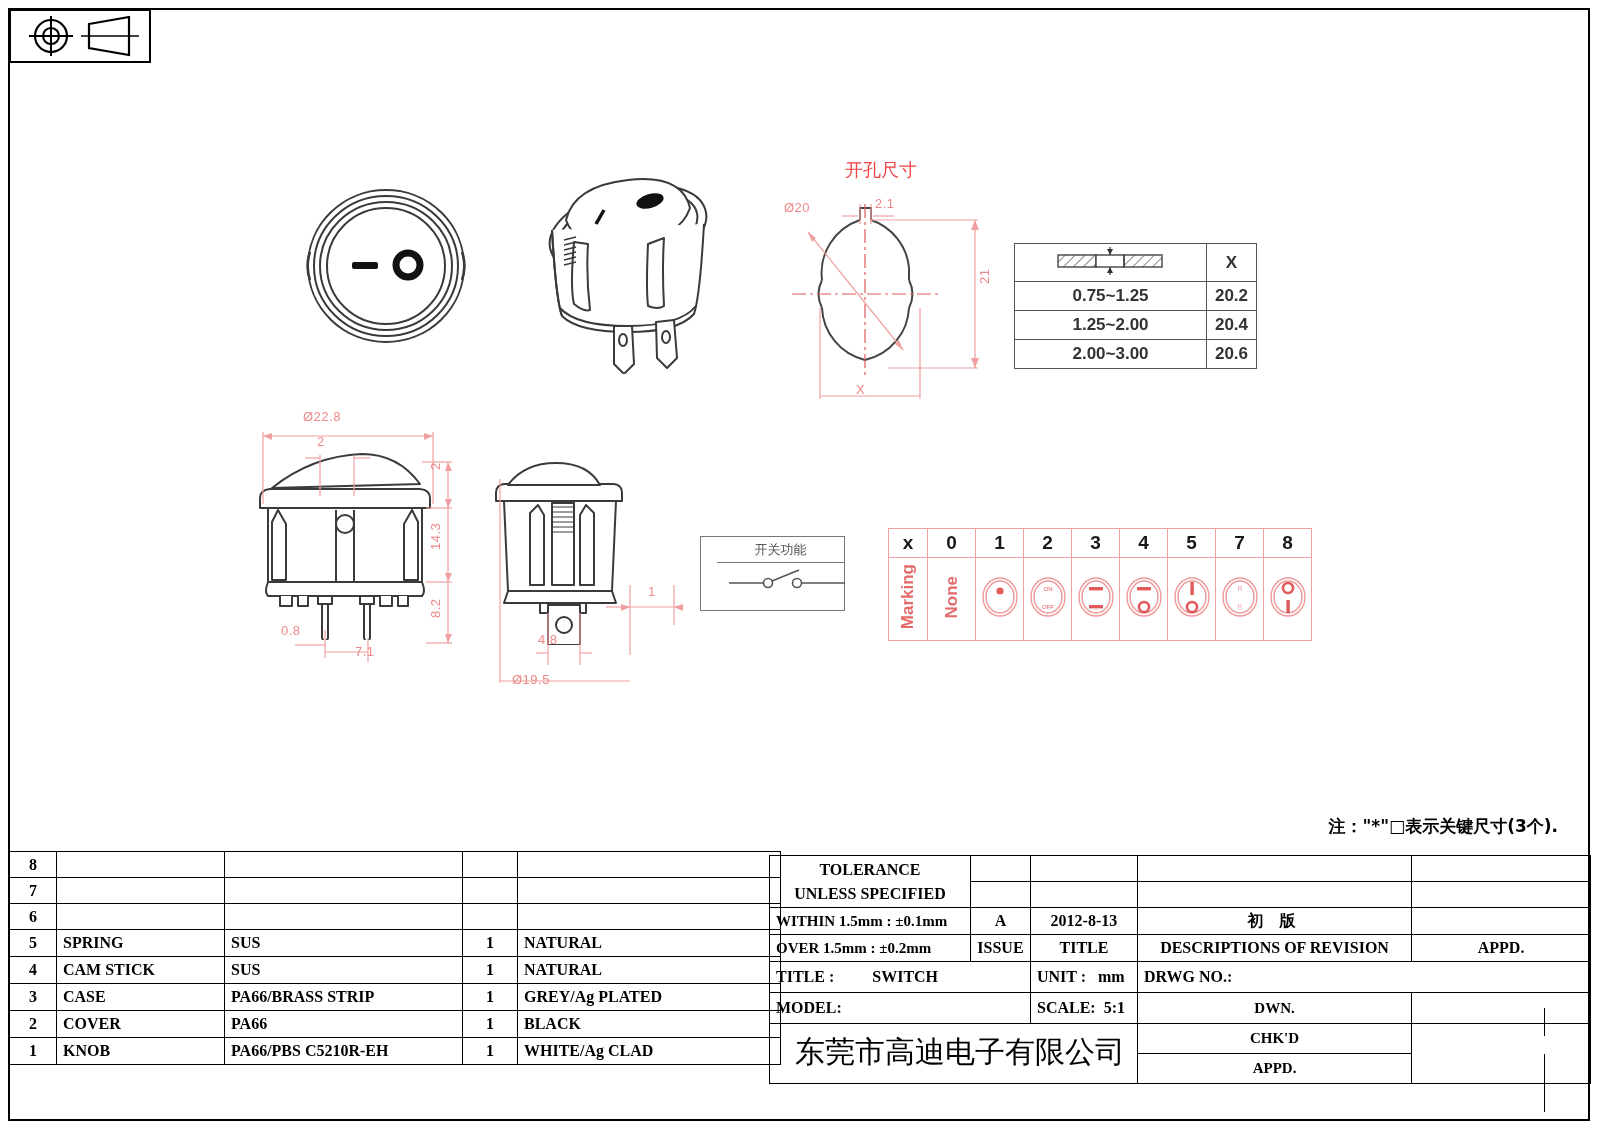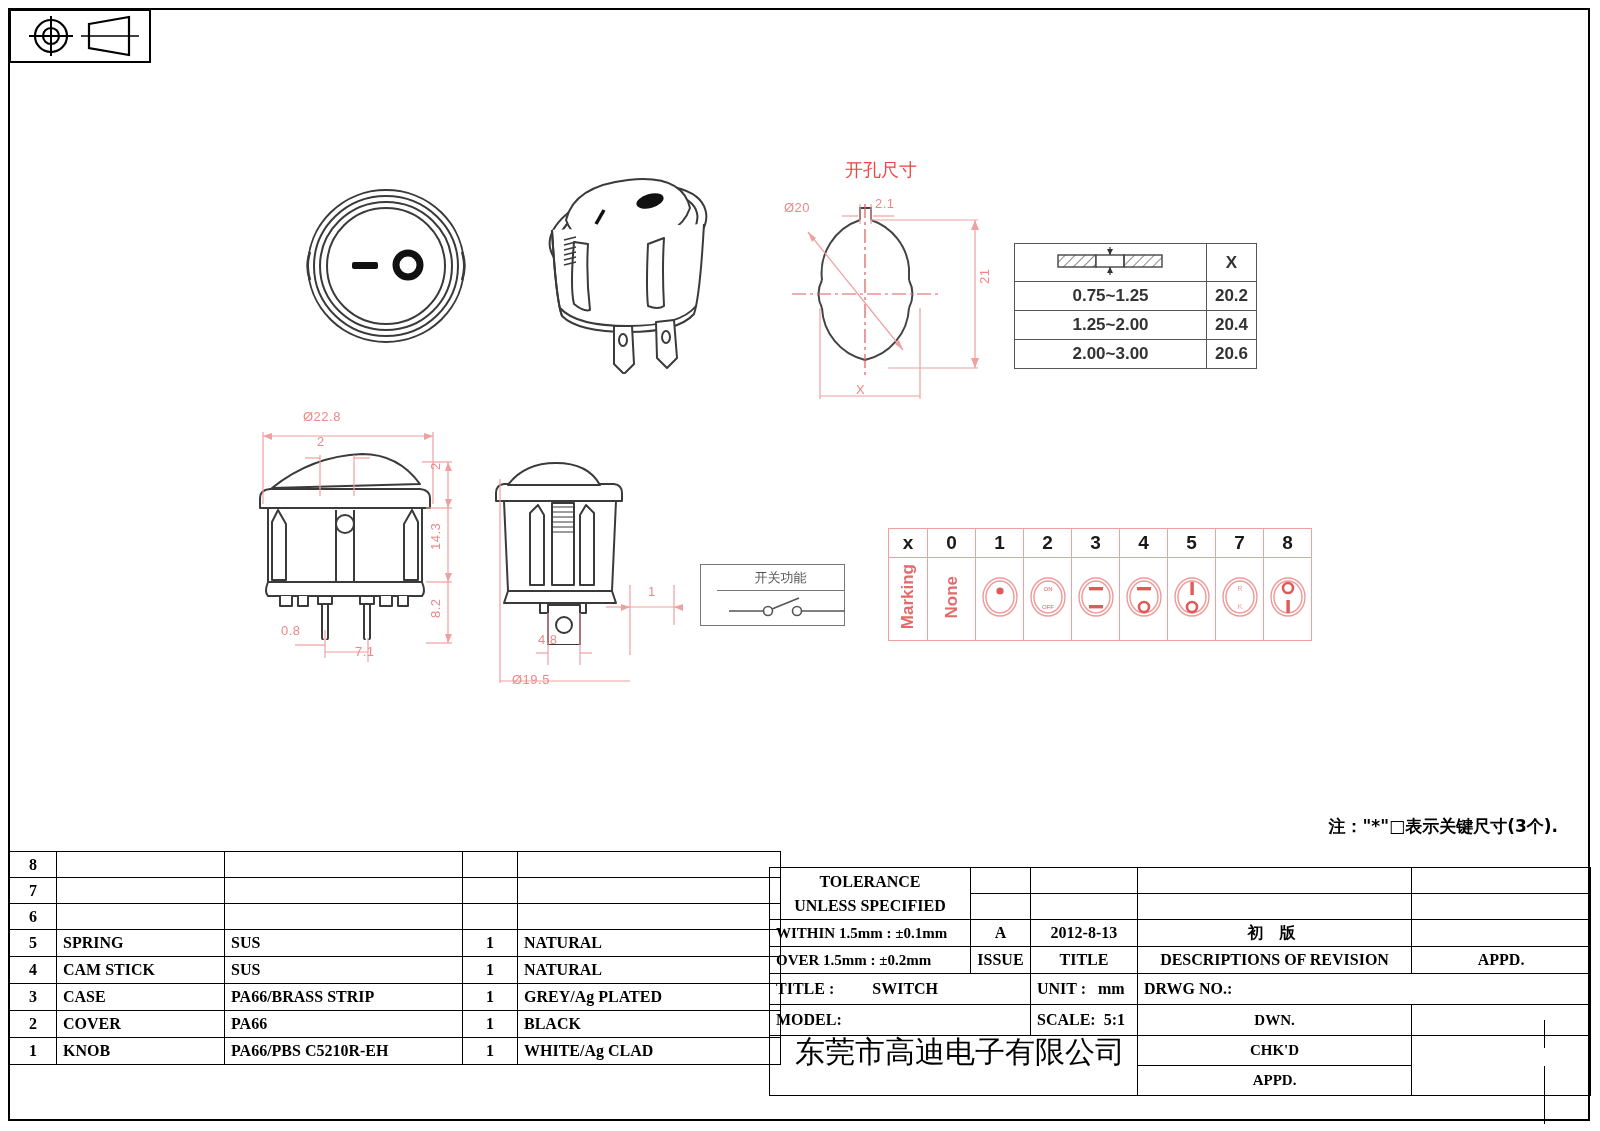--- a/index.html
+++ b/index.html
@@ -23,30 +23,30 @@
   .xtable td{border:1.5px solid #555;text-align:center;font-size:17px;font-weight:bold;color:#333;padding:1px 0;height:26px;}
   .xtable td.hatchcell{height:34px;padding:0;}
 
   .marking{position:absolute;left:888px;top:528px;border-collapse:collapse;}
   .marking td{border:1px solid #f0a0a0;text-align:center;vertical-align:middle;}
   .marking td.hd{height:26px;font-family:"Liberation Sans",sans-serif;font-size:19px;font-weight:bold;color:#1a1a1a;width:45px;}
   .marking td.hd.first{width:36px;}
   .marking td.bd{height:80px;}
   .rot{writing-mode:vertical-rl;transform:rotate(180deg);display:inline-block;color:#e26a6a;font-family:"Liberation Sans",sans-serif;font-weight:bold;font-size:17px;}
 
-  .fnbox{position:absolute;left:700px;top:564px;width:145px;height:62px;border:1.5px solid #777;box-sizing:border-box;padding-left:16px;}
+  .fnbox{position:absolute;left:700px;top:536px;width:145px;height:75px;border:1.5px solid #777;box-sizing:border-box;padding-left:16px;}
   .fnbox .fhd{height:25px;border-bottom:1.5px solid #777;text-align:center;font-family:"DejaVu Sans",sans-serif;font-size:13px;color:#555;line-height:25px;}
 
   
   .tb{position:absolute;left:9px;top:851px;width:1582px;height:271px;}
   .tb table{position:absolute;border-collapse:collapse;}
   .tb td{border:1.5px solid #000;font-family:"Liberation Serif",serif;font-weight:bold;font-size:16px;padding:0 6px;white-space:nowrap;}
   .c{text-align:center;}
   .partsT{left:0;top:0;}
-  .rightT{left:760px;top:16px;}
+  .rightT{left:760px;top:4px;}
   .note{position:absolute;right:42px;top:815px;font-family:"DejaVu Sans",sans-serif;font-size:17px;font-weight:bold;color:#000;white-space:nowrap;}
   .company{position:absolute;left:795px;top:1032px;font-family:"DejaVu Sans",sans-serif;font-size:30px;color:#000;white-space:nowrap;}
   .cjk{font-family:"DejaVu Sans",sans-serif;}
   .hole-title{position:absolute;left:845px;top:158px;font-family:"DejaVu Sans",sans-serif;font-size:18px;color:#ef4444;}
 </style>
 </head>
 <body>
 
 <div id="sheet">
 

